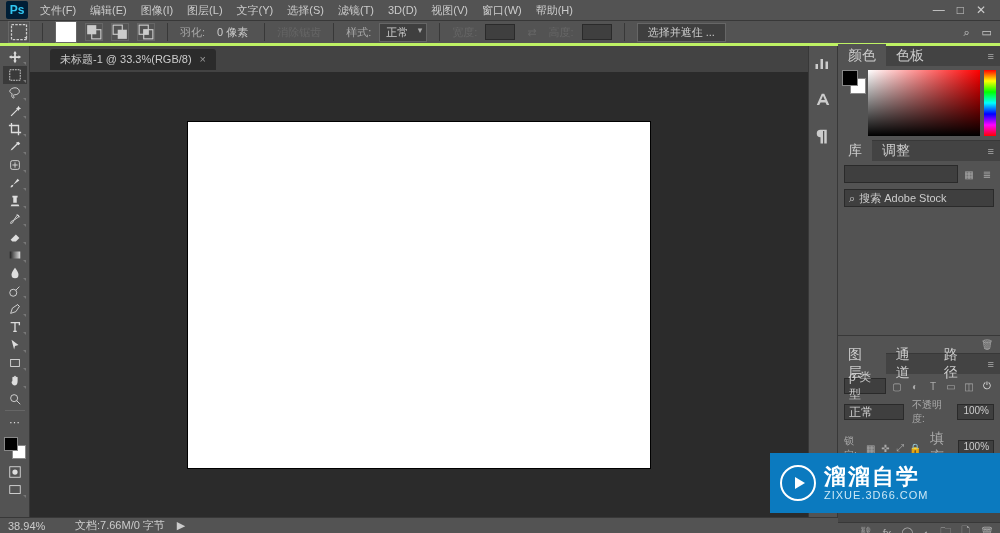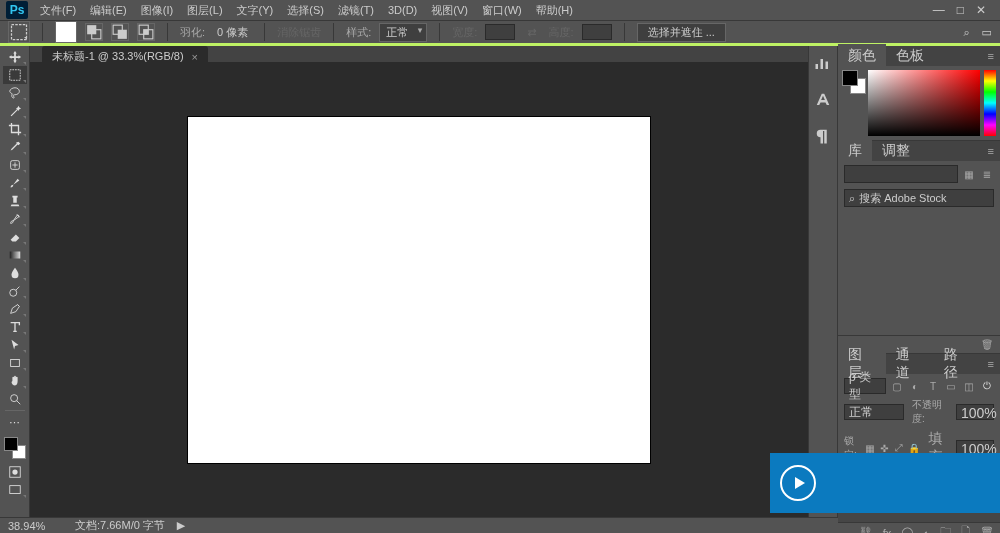--- a/index.html
+++ b/index.html
@@ -24,21 +24,21 @@
 .opt-right { margin-left: auto; display: flex; gap: 12px; }
 .main { display: flex; height: 471px; }
 .toolbar { width: 30px; background: #535353; border-right: 1px solid #383838; display: flex; flex-direction: column; align-items: center; padding-top: 2px; }
 .tool { width: 24px; height: 18px; display: flex; align-items: center; justify-content: center; margin: 0; cursor: pointer; color: #ddd; position: relative; }
 .tool.sel { background: #3a3a3a; }
 .tool svg { width: 14px; height: 14px; }
 .color-swatches { margin-top: 6px; position: relative; width: 22px; height: 22px; }
 .fg-sw { position: absolute; top: 0; left: 0; width: 14px; height: 14px; background: #000; border: 1px solid #888; }
 .bg-sw { position: absolute; bottom: 0; right: 0; width: 14px; height: 14px; background: #fff; border: 1px solid #888; }
 .canvas-area { flex: 1; background: #2b2b2b; position: relative; display: flex; flex-direction: column; }
-.tabbar { height: 16px; background: #434343; display: flex; align-items: flex-start; padding-left: 12px; }
+.tabbar { height: 26px; background: #434343; display: flex; align-items: center; padding-left: 20px; }
 .doctab { background: #2b2b2b; padding: 3px 10px; font-size: 10px; color: #ccc; display: flex; align-items: center; gap: 8px; border-top-left-radius: 3px; border-top-right-radius: 3px; }
 .doctab-close { cursor: pointer; color: #999; }
 .canvas-viewport { flex: 1; display: flex; align-items: center; justify-content: center; }
 .canvas { width: 462px; height: 346px; background: #fff; box-shadow: 0 0 0 1px #000; }
 .midstrip { width: 30px; background: #535353; border-left: 1px solid #383838; border-right: 1px solid #383838; display: flex; flex-direction: column; align-items: center; padding-top: 8px; gap: 16px; }
 .midstrip .mi { width: 20px; height: 20px; cursor: pointer; color: #ccc; display:flex; align-items:center; justify-content:center;}
 .panels { width: 162px; background: #535353; display: flex; flex-direction: column; }
 .panel { border-bottom: 1px solid #383838; }
 .panel-tabs { height: 20px; display: flex; align-items: center; background: #434343; }
 .ptab { padding: 3px 10px; font-size: 14px; cursor: pointer; }
@@ -53,21 +53,21 @@
 .lib-body { padding: 4px 6px; display: flex; flex-direction: column; gap: 6px;}
 .lib-row { display: flex; align-items: center; gap: 4px;}
 .lib-sel { flex: 1; background: #3f3f3f; border: 1px solid #2a2a2a; height: 18px; }
 .lib-search { background: #3f3f3f; border: 1px solid #2a2a2a; height: 18px; display:flex; align-items:center; padding:0 4px; gap:4px; color:#777;}
 .lib-scroll { height: 118px; }
 .lib-footer { height: 18px; border-top: 1px solid #383838; display:flex; justify-content:flex-end; align-items:center; padding:0 6px;}
 .layers-body { padding: 4px 6px; display: flex; flex-direction: column; gap: 4px; }
 .lrow { display: flex; align-items: center; gap: 4px; }
 .lsel { flex: 1; background: #3f3f3f; border: 1px solid #2a2a2a; height: 16px; padding: 0 4px; font-size: 12px; display:flex; align-items:center;}
 .licn { width: 14px; height: 14px; color: #aaa; cursor: pointer; display:flex; align-items:center; justify-content:center; font-size:10px;}
-.linp { width: 38px; background: #3f3f3f; border: 1px solid #2a2a2a; height: 16px; font-size: 14px; padding: 0 4px; text-align:right;}
+.linp { width: 38px; background: #3f3f3f; border: 1px solid #2a2a2a; height: 16px; font-size: 10px; padding: 0 4px; text-align:right;}
 .layers-list { height: 52px; background: #464646; border-top: 1px solid #383838; position: relative; }
 .layer-dot { position:absolute; top:2px; left:22px; width:10px; height:10px; background:#ddd; border-radius:50%;}
 .layer-dot2 { position:absolute; top:2px; left:36px; width:10px; height:10px; background:#888; border-radius:50%;}
 .layers-footer { height: 20px; border-top: 1px solid #383838; display: flex; align-items: center; justify-content: flex-end; gap: 10px; padding: 0 6px; }
 .layers-footer span { cursor: pointer; color: #aaa; font-size: 11px; }
 .statusbar { height: 16px; background: #535353; border-top: 1px solid #383838; display: flex; align-items: center; padding: 0 8px; font-size: 10px; color: #ccc; gap: 12px; }
 .statusbar .sb-zoom { width: 55px; }
 .watermark { position: absolute; right: 0; bottom: 20px; width: 230px; height: 60px; background: #0b7abf; display: flex; align-items: center; padding: 0 10px; gap: 8px; }
 .wm-icon { width: 36px; height: 36px; border: 2px solid #fff; border-radius: 50%; display:flex; align-items:center; justify-content:center; }
 .wm-icon::before { content:""; border-left: 10px solid #fff; border-top: 6px solid transparent; border-bottom: 6px solid transparent; margin-left:3px;}
@@ -404,13 +404,17 @@
 </div>
 
 <div class="statusbar">
   <span class="sb-zoom">38.94%</span>
   <span>文档:7.66M/0 字节</span>
   <span>▶</span>
 </div>
 
 <div class="watermark">
   <div class="wm-icon"></div>
+  <div class="wm-text">
+    <div class="wm-cn">溜溜自学</div>
+    <div class="wm-url">ZIXUE.3D66.COM</div>
+  </div>
 </div>
 
 </body></html>

